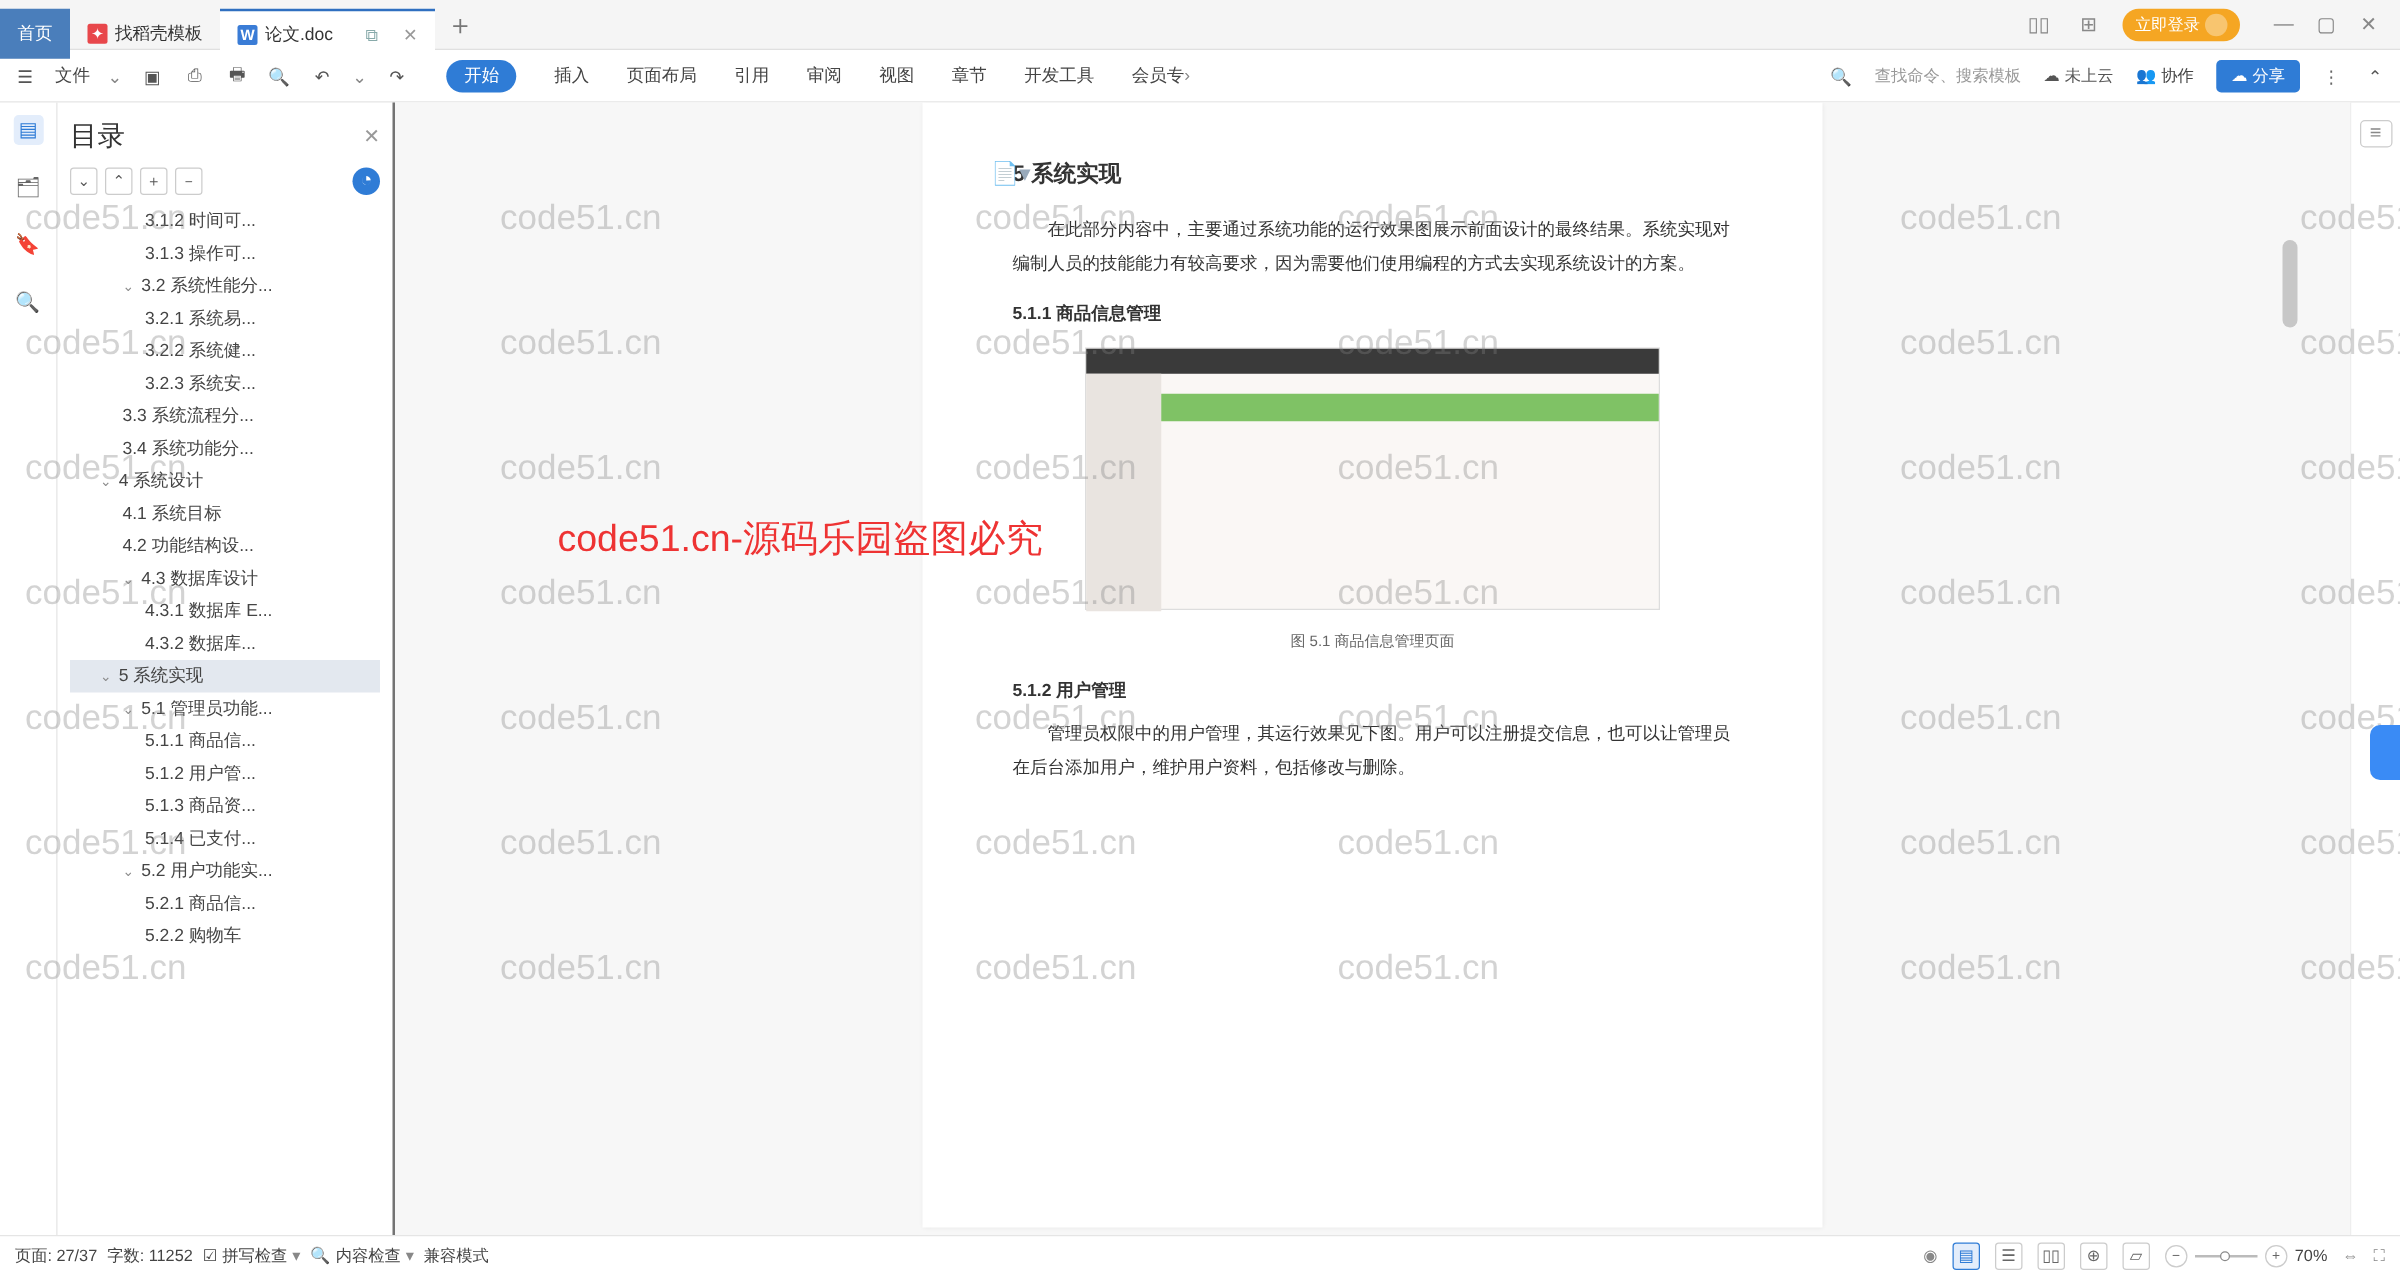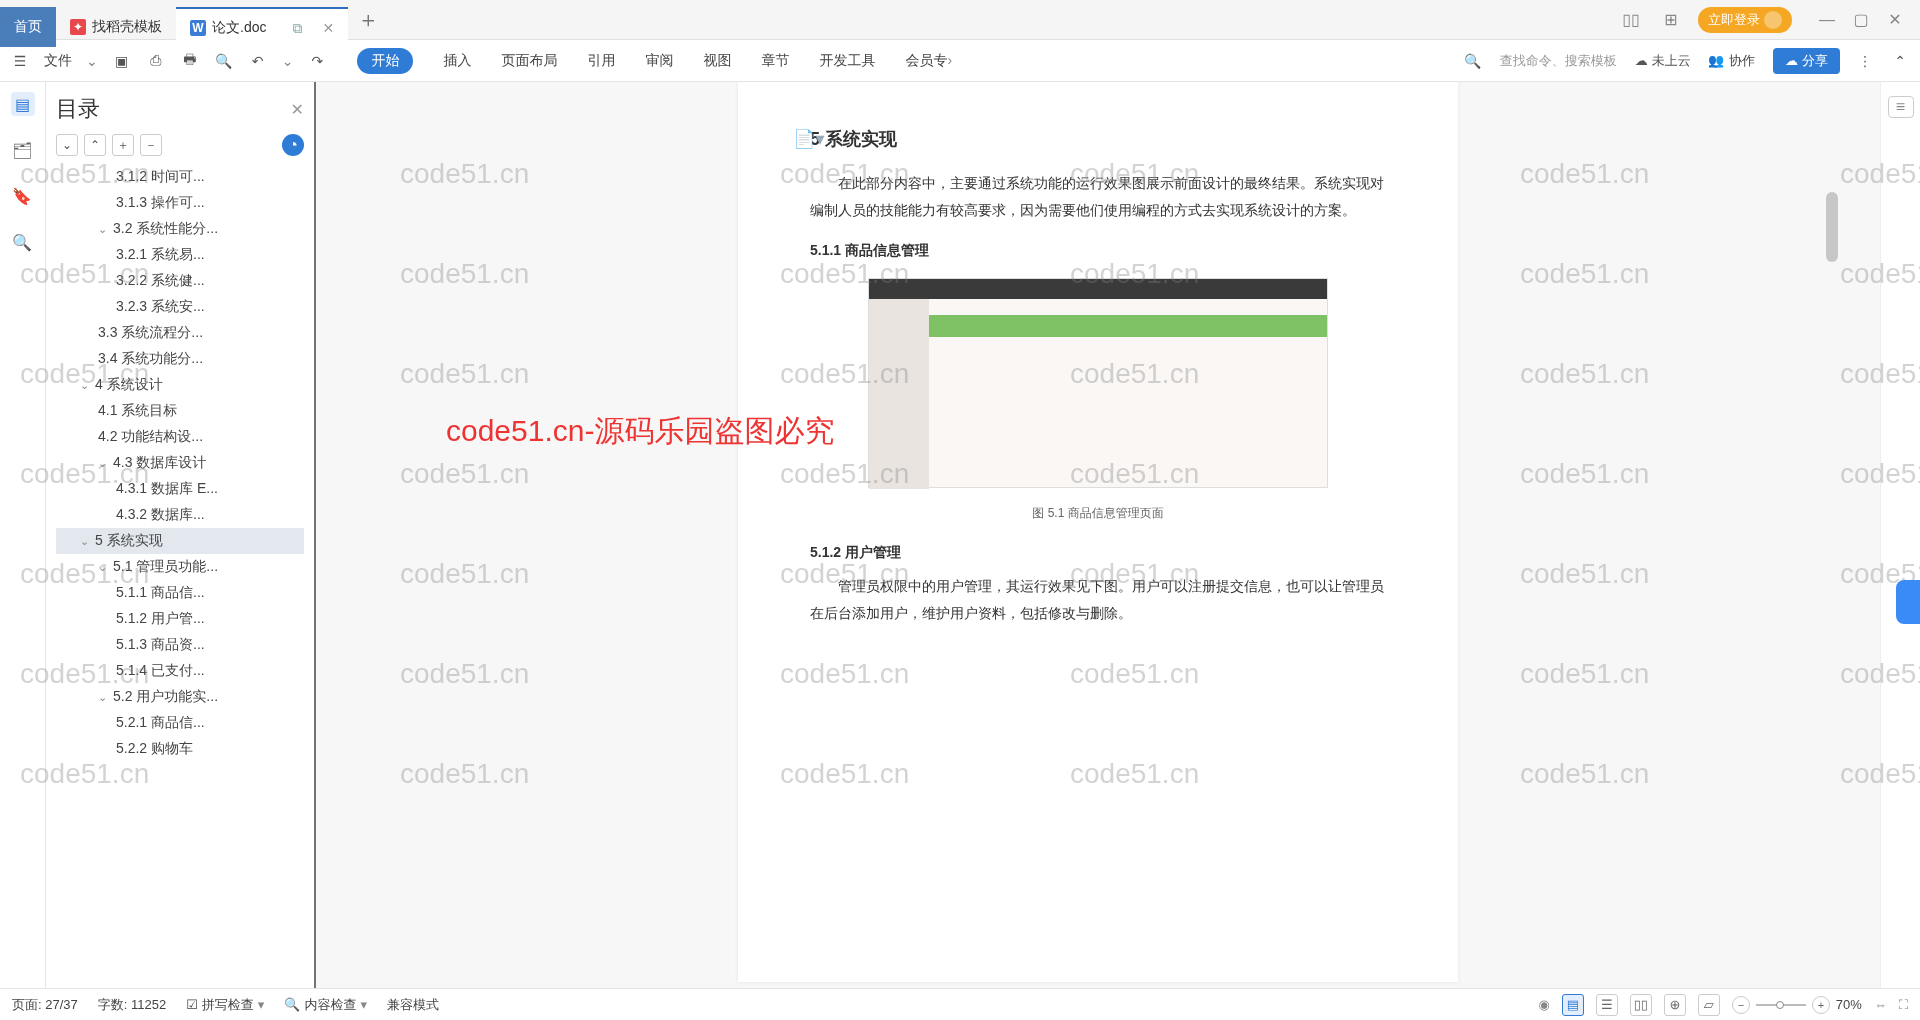--- a/index.html
+++ b/index.html
@@ -86,21 +86,21 @@
 .side-flag { position: absolute; right: 0; top: 580px; width: 24px; height: 44px; background: #3a8bf5; border-radius: 8px 0 0 8px; z-index: 50; }
 
 
 .scroll-track { position: absolute; right: 42px; top: 110px; bottom: 40px; width: 12px; }
 .scroll-thumb { position: absolute; top: 0; width: 12px; height: 70px; background: #c7c7c7; border-radius: 6px; }
 
 
 .overlay-red { position: absolute; color: #e33; font-size: 30px; font-weight: 500; z-index: 20; pointer-events: none; }
 
 
-.status-bar { height: 32px; border-top: 1px solid #e5e5e5; display: flex; align-items: center; padding: 0 12px; font-size: 13px; color: #444; gap: 20px; }
+.status-bar { height: 32px; border-top: 1px solid #e5e5e5; display: flex; align-items: center; padding: 0 12px; font-size: 13px; color: #444; gap: 8px; }
 .st-item { display: flex; align-items: center; gap: 4px; }
 .st-right { margin-left: auto; display: flex; align-items: center; gap: 12px; }
 .view-btn { width: 22px; height: 22px; border: 1px solid #ccc; border-radius: 3px; display: flex; align-items: center; justify-content: center; color: #666; cursor: pointer; }
 .view-btn.active { background: #e3edfb; border-color: #2f7cd6; color: #2f7cd6; }
 .zoom { display: flex; align-items: center; gap: 6px; }
 .zoom-btn { width: 18px; height: 18px; display: flex; align-items: center; justify-content: center; color: #666; cursor: pointer; border:1px solid #ccc; border-radius:50%; font-size:11px;}
 </style>
 </head>
 <body>
 

